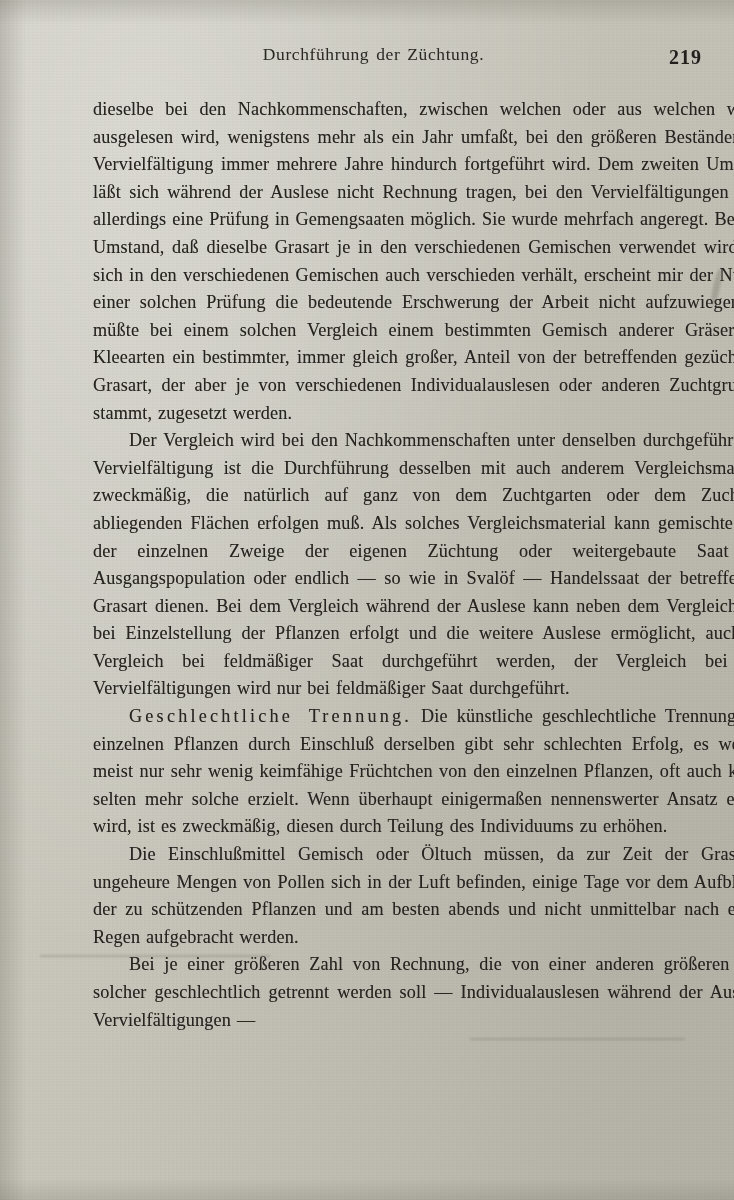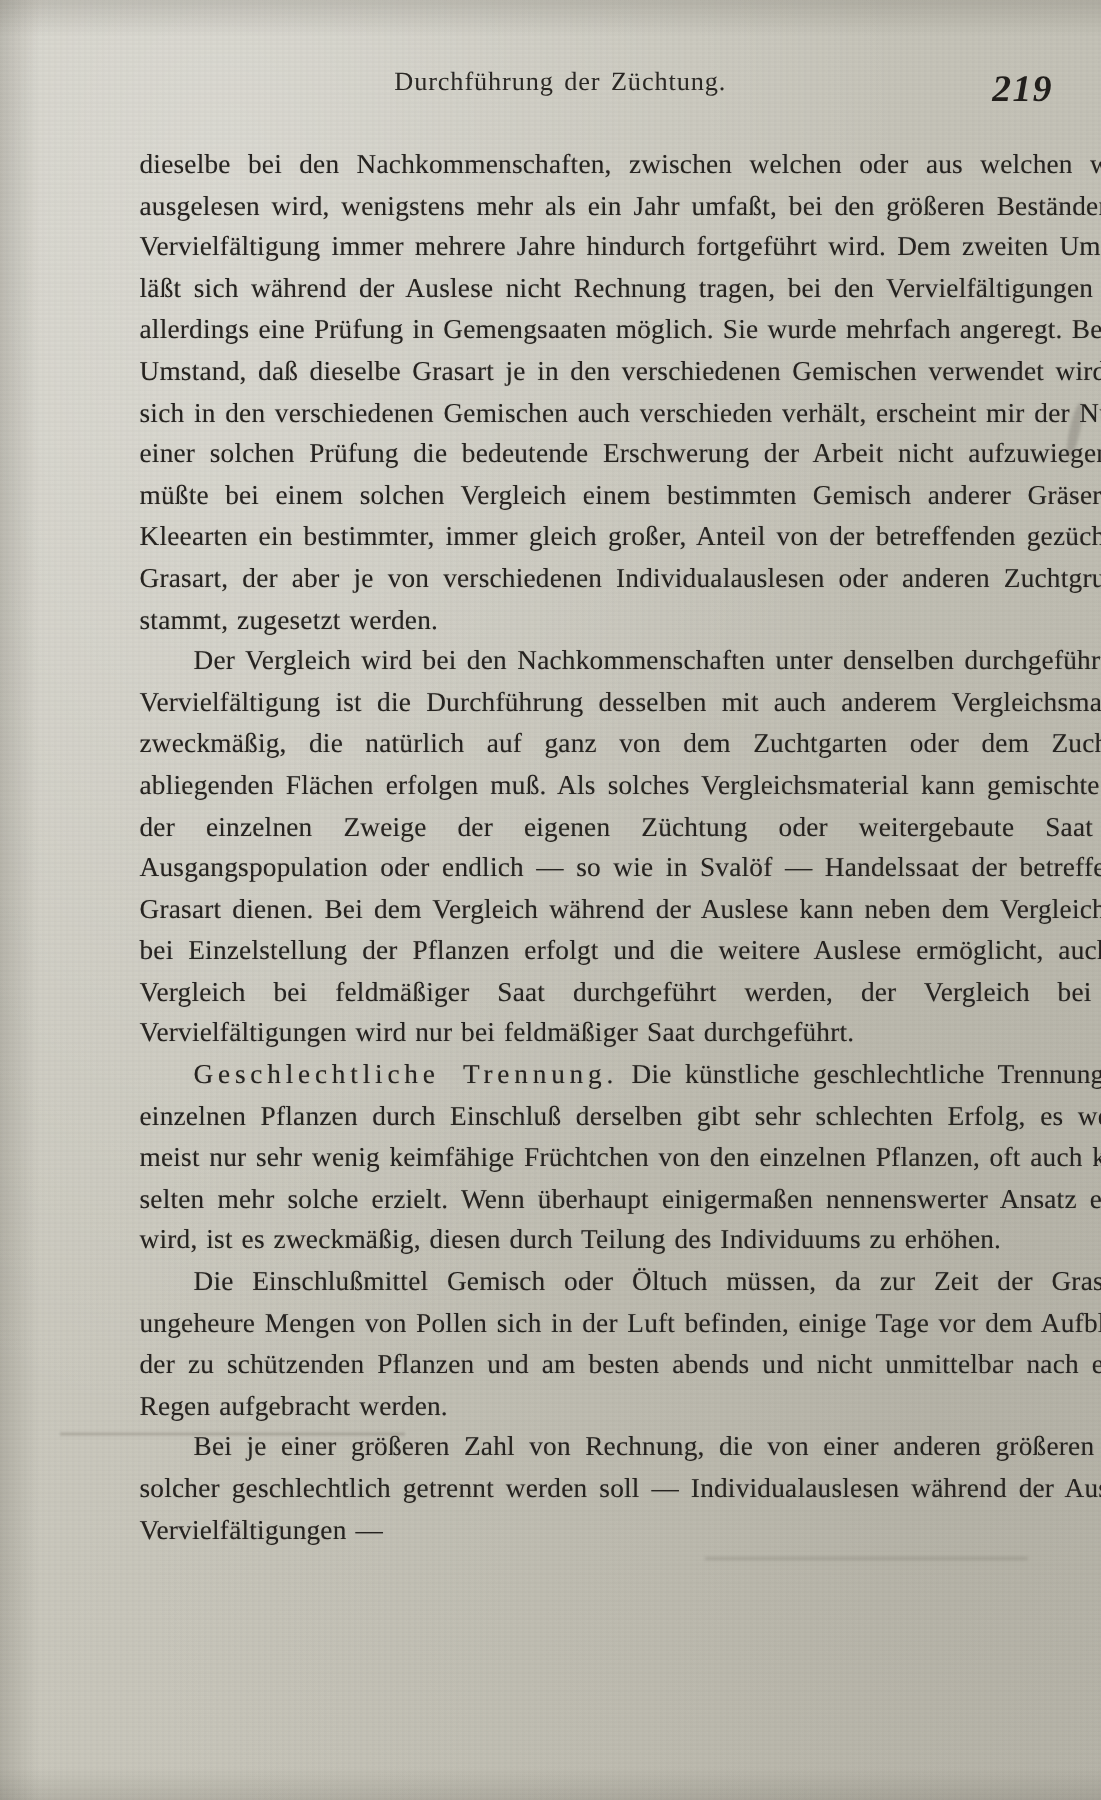--- a/index.html
+++ b/index.html
@@ -51,25 +51,24 @@
     font-size: 17.5px;
     letter-spacing: 0.6px;
     word-spacing: 2px;
     color: #2a2724;
     padding-left: 13px;
   }
   .page-number {
     position: absolute;
     right: 32px;
     top: 2px;
-    font-size: 25px;
+    font-size: 20px;
     font-weight: bold;
     letter-spacing: 1px;
     color: #221f1c;
-    font-style: italic;
   }
   .body-text {
     position: absolute;
     top: 96px;
     left: 45px;
     width: 680px;
     margin-left: 48px;
   }
   .para {
     margin: 0 0 0 0;

